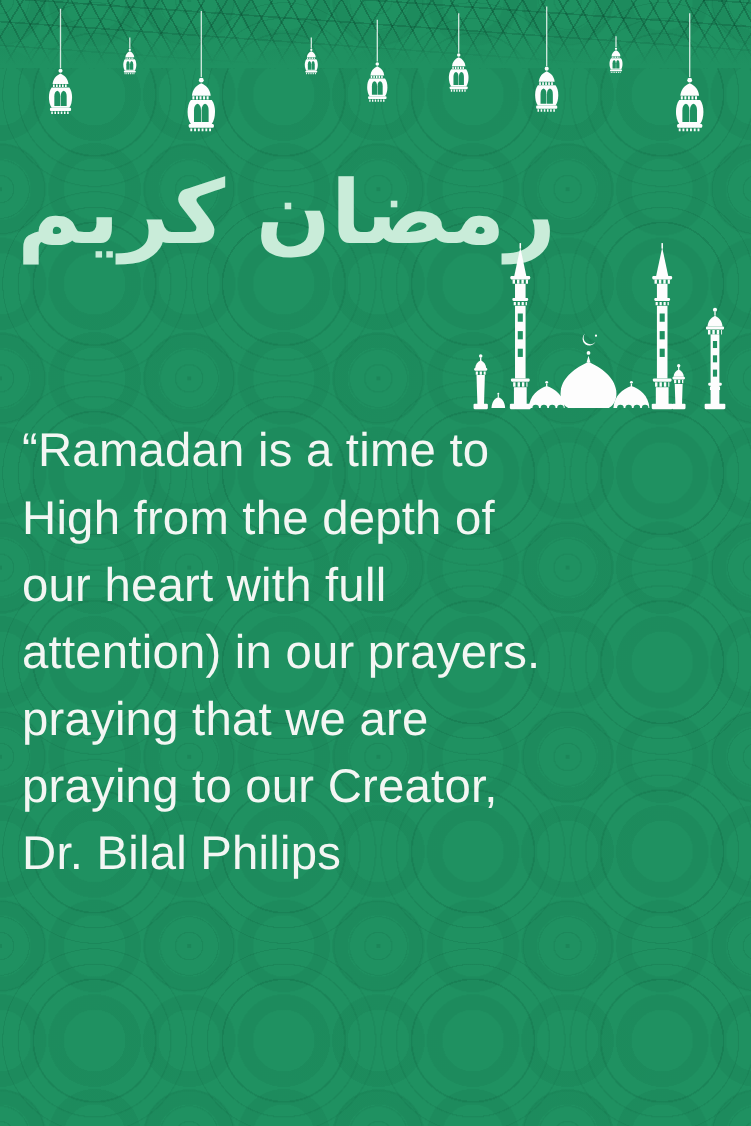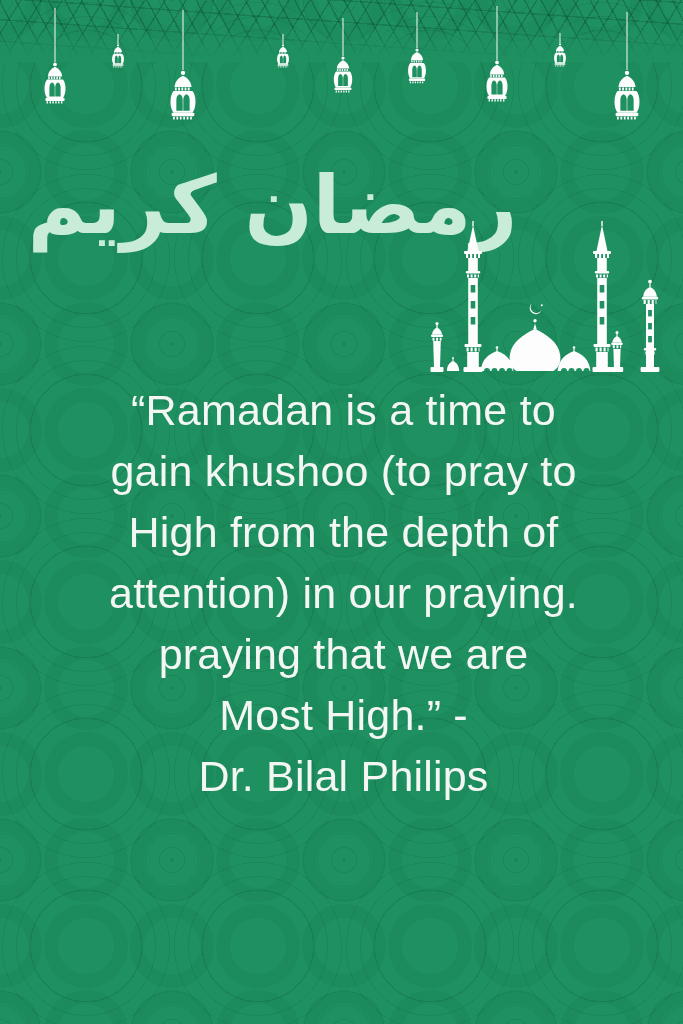--- a/index.html
+++ b/index.html
@@ -52,29 +52,28 @@
   .lanterns{position:absolute;left:0;top:0;}
   .mosque{position:absolute;left:420px;top:210px;}
   .fill-white{fill:var(--decoration-white,#FDFDFD);}
   .win{fill:var(--background,#1F9161);}
   .string{stroke:rgba(255,255,255,.8);stroke-width:1.2;}
   .dash-c{stroke:var(--decoration-white,#FDFDFD);stroke-width:3;stroke-dasharray:1.9 1.5;fill:none;}
   .dash-b{stroke:var(--decoration-white,#FDFDFD);stroke-width:2.8;stroke-dasharray:1.8 1.8;fill:none;}
   .rail3{stroke:var(--decoration-white,#FDFDFD);stroke-width:3;stroke-dasharray:2 1.6;fill:none;}
   .rail4{stroke:var(--decoration-white,#FDFDFD);stroke-width:4;stroke-dasharray:2.2 1.8;fill:none;}
   .title-ar{
-    position:absolute;left:8px;top:146px;width:505px;margin:12px;
+    position:absolute;left:8px;top:146px;width:505px;margin:0;
     text-align:center;direction:rtl;
     font-family:"DejaVu Sans",sans-serif;
     font-weight:bold;font-size:80px;line-height:1.2;
     color:var(--title,#C9ECD9);
   }
   .quote{
     position:absolute;left:20px;right:16px;top:380px;
-    text-align:center;
     color:var(--quote-text,#F3F6F3);
     font-size:43px;line-height:61px;font-weight:400;
     letter-spacing:.2px;
   }
 </style>
 </head>
 <body>
 
 <div class="card">
 
@@ -231,21 +230,21 @@
       <rect class="win" x="228.1" y="113" width="3.8" height="6.4"></rect>
       <rect class="win" x="228.1" y="126" width="3.8" height="6.4"></rect>
       <rect class="fill-white" x="223.8" y="138" width="12.4" height="2.6" rx="1"></rect>
       <line class="rail3" x1="225.4" y1="143" x2="234.6" y2="143"></line>
       <rect class="fill-white" x="220.6" y="157" width="18.8" height="5" rx="1"></rect>
     </g>
   </svg>
 
   <div class="quote">
     <div>“Ramadan is a time to</div>
-    <div>gain khushoo (to pray to</div>
     <div>High from the depth of</div>
-    <div>attention) in our praying.</div>
+    <div>our heart with full</div>
+    <div>attention) in our prayers.</div>
     <div>praying that we are</div>
-    <div>Most High.” -</div>
+    <div>praying to our Creator,</div>
     <div>Dr. Bilal Philips</div>
   </div>
 
 </div>
 
 </body></html>

